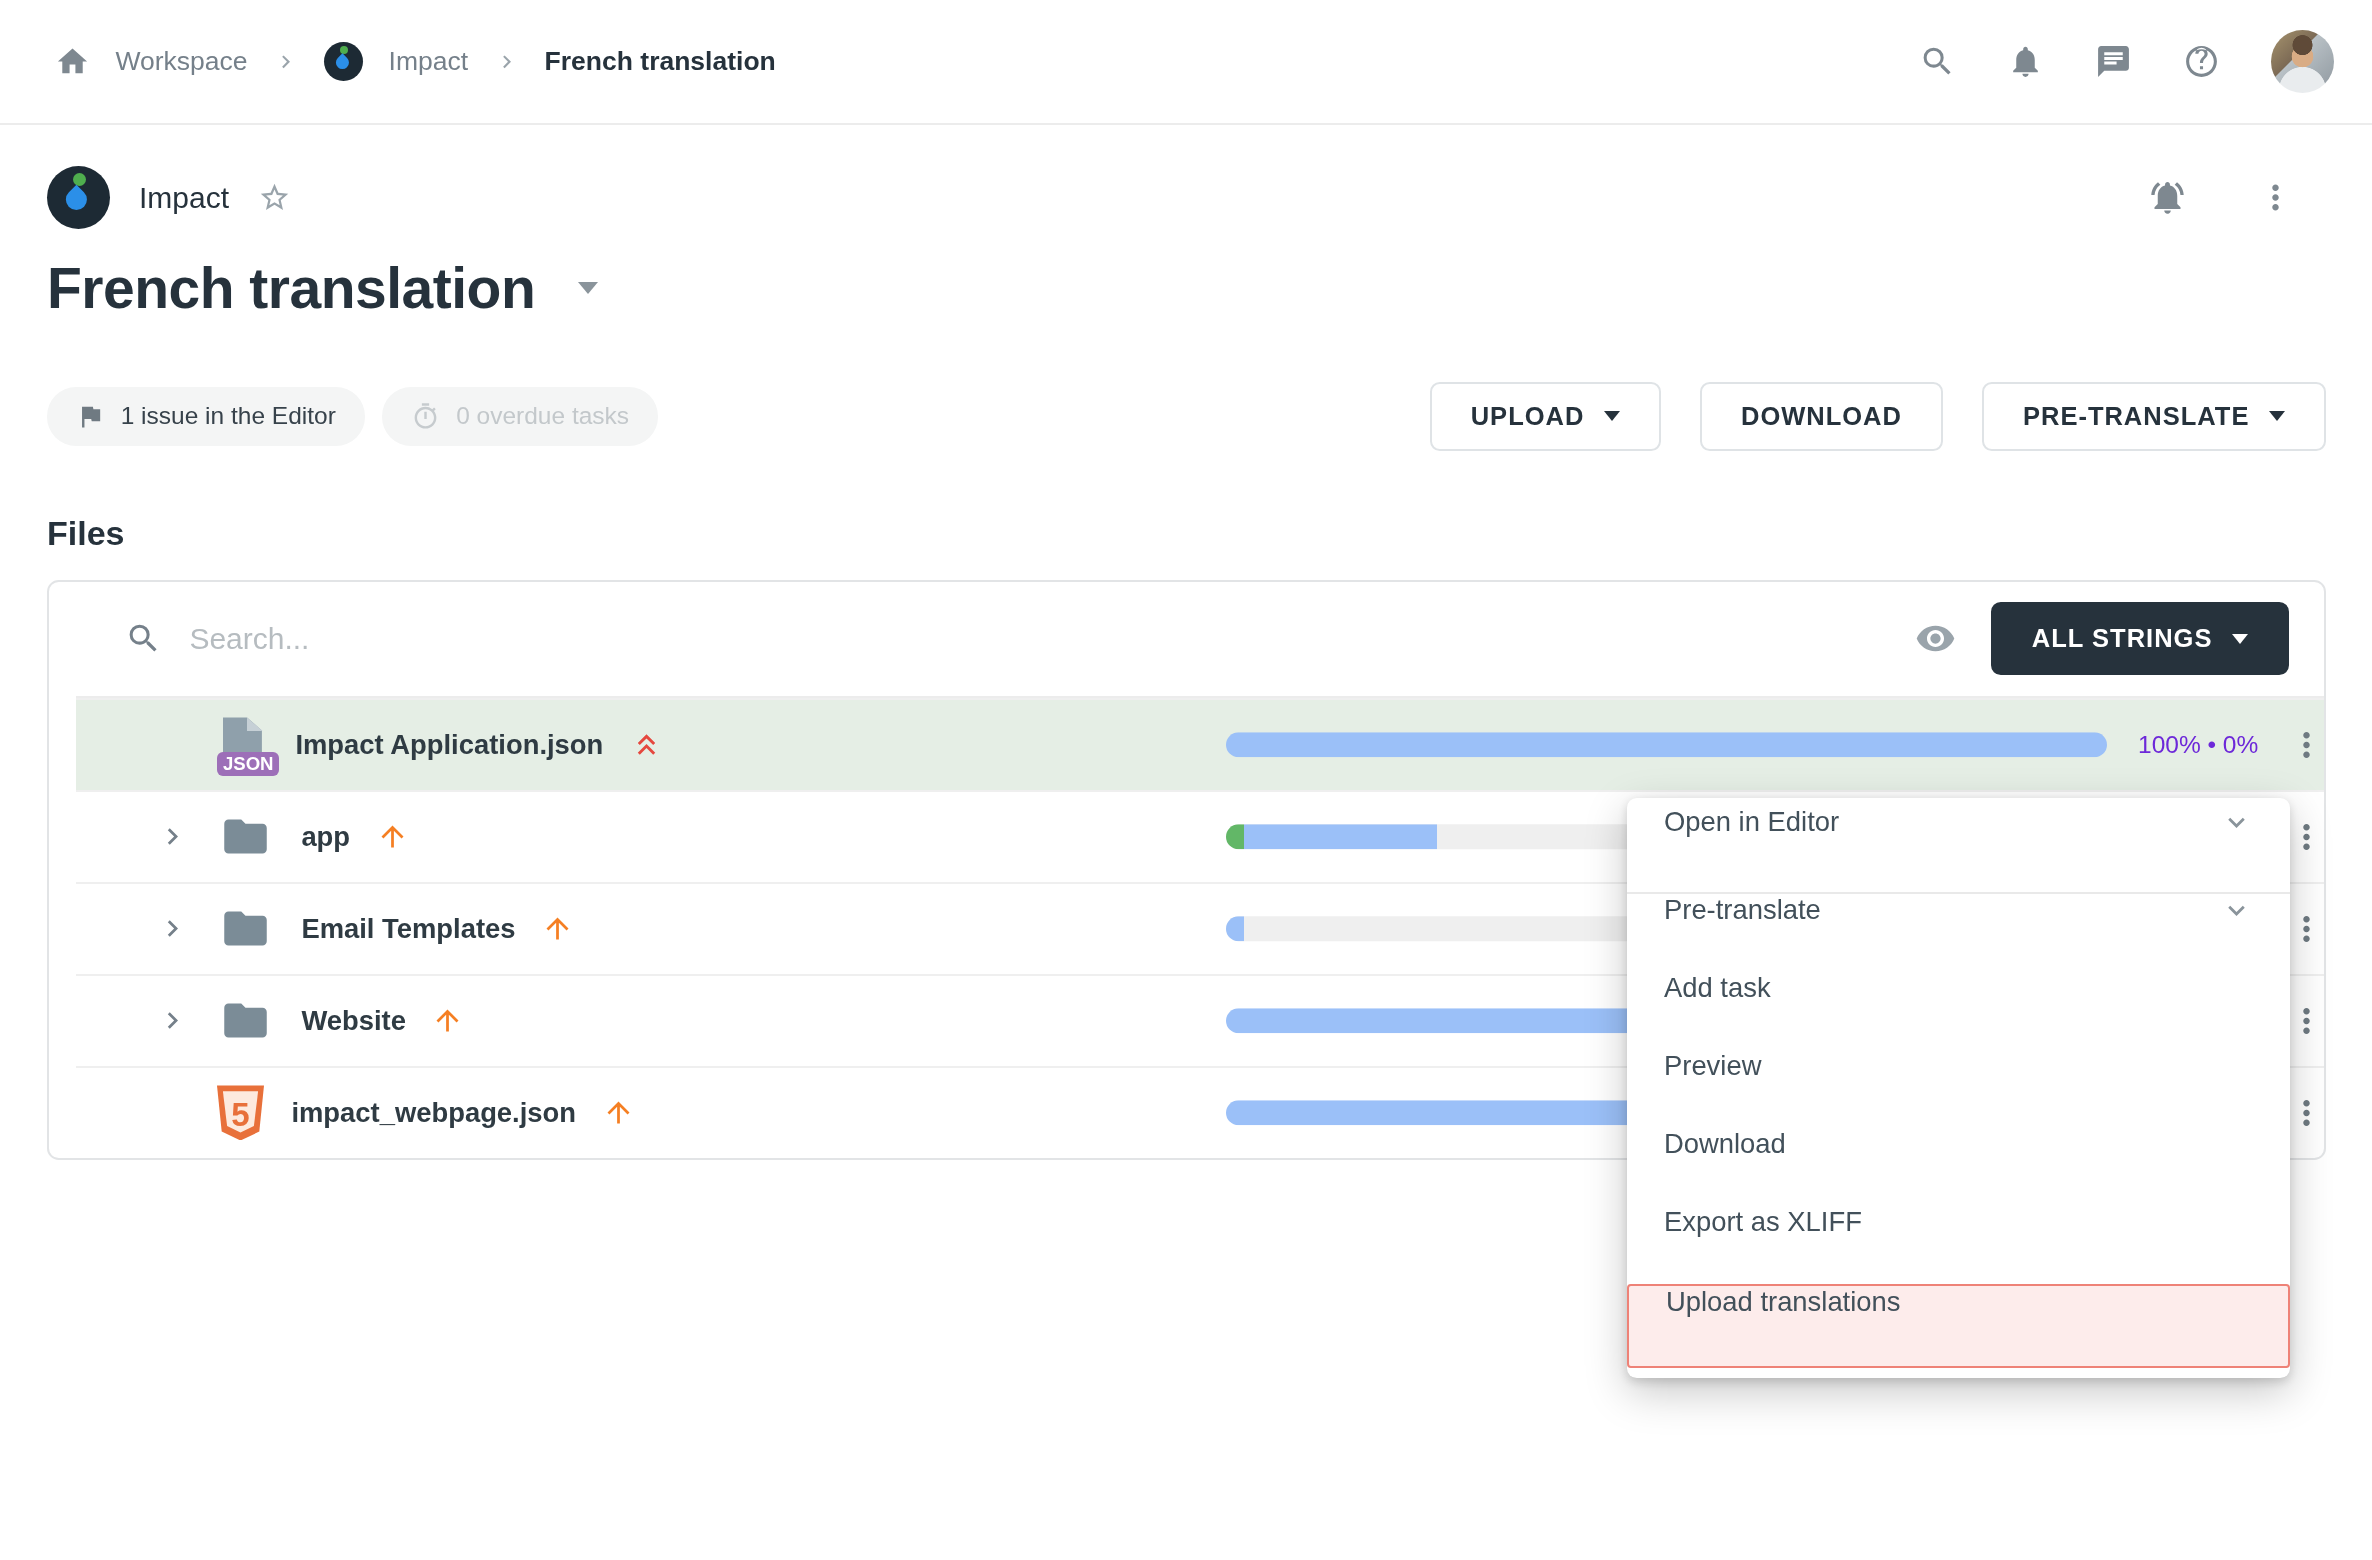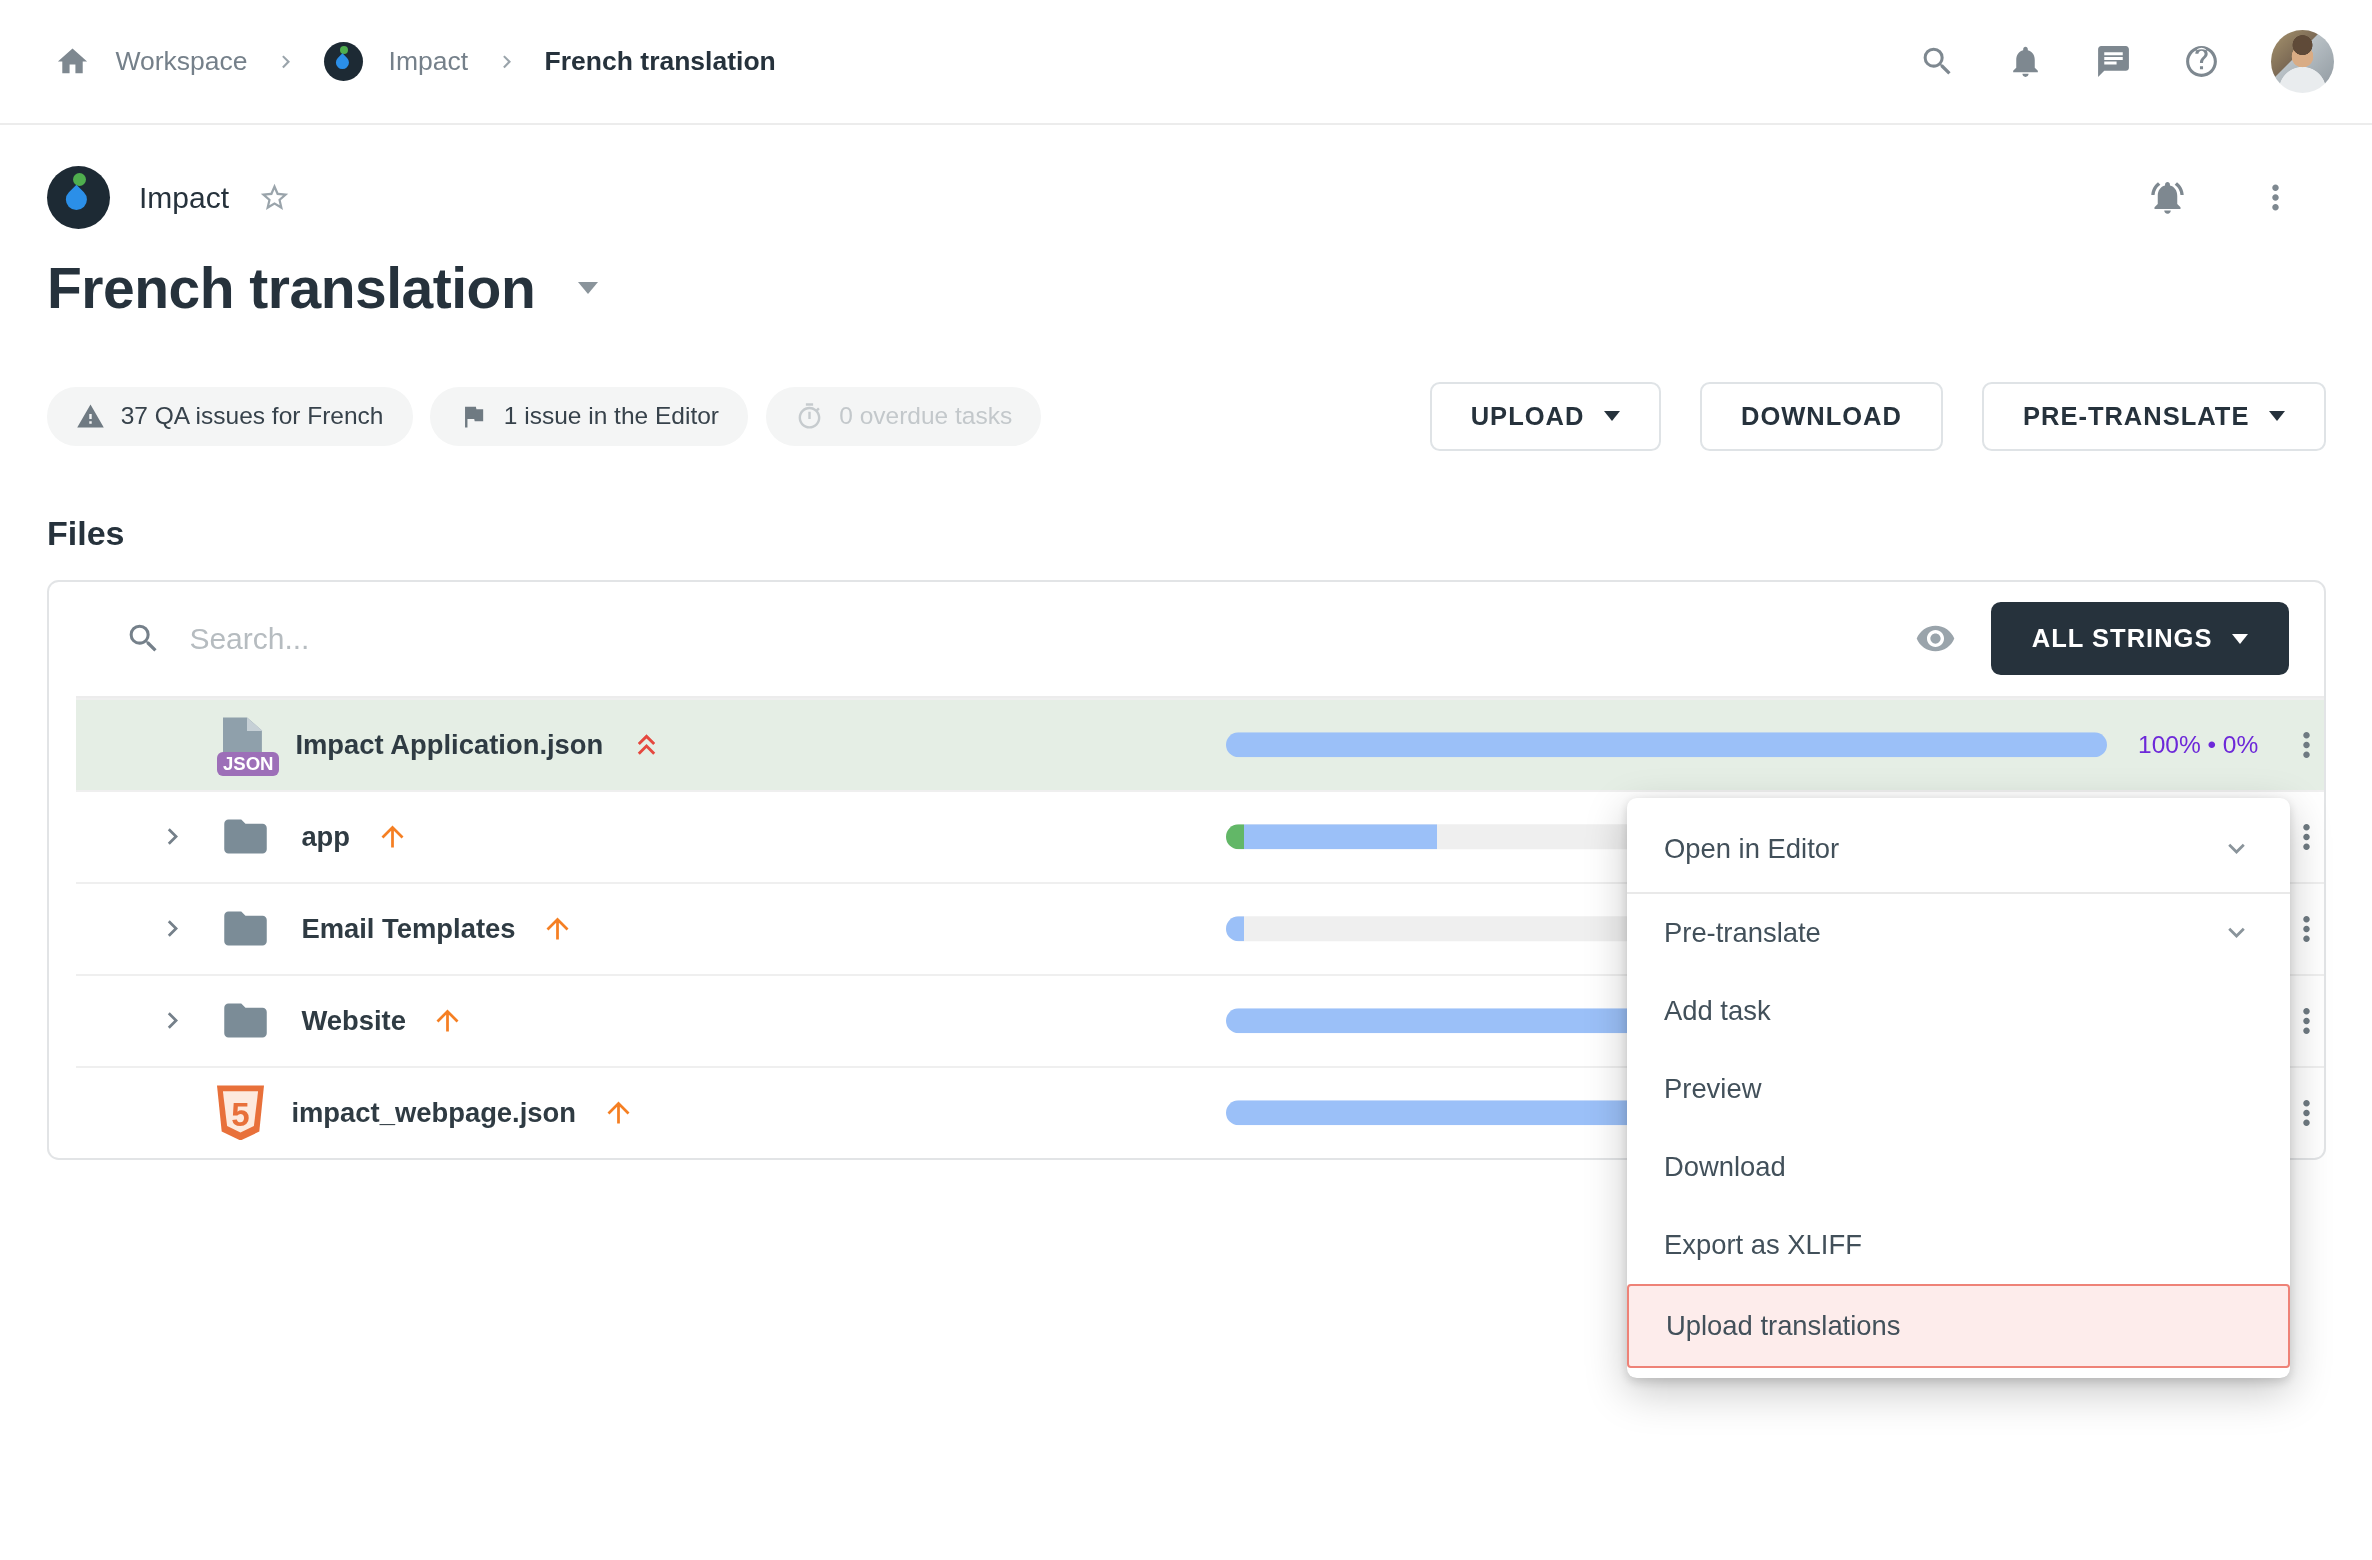--- a/index.html
+++ b/index.html
@@ -119,21 +119,21 @@
   .seg.blue { background:#9bc0f8; }
   .stats { position:absolute; left:2062px; top:50%; transform:translateY(-50%);
     font-size:24.5px; font-weight:400; color:#6d28d9; white-space:nowrap; }
   .kebab { position:absolute; left:2211px; top:50%; transform:translateY(-50%); cursor:pointer; }
   .kebab svg { width:39px; height:39px; fill:#6f7a82; }
 
   
   .menu { position:absolute; left:1627px; top:798px; width:663px; background:#fff;
     border-radius:9.8px; box-shadow:0 3.9px 9.8px rgba(0,0,0,.14), 0 13.7px 43px rgba(0,0,0,.22);
     padding:7.8px 0; z-index:20; }
-  .mi { height:78px; display:flex; align-items:center; justify-content:space-between;
+  .mi { height:78px; display:flex; justify-content:space-between;
     padding:0 37px; font-size:27.4px; color:#42505a; cursor:pointer; }
   .mi.first { height:86px; }
   .mi .mchev svg { width:33px; height:33px; fill:#8a949b; }
   .mdiv { height:2px; background:#e9e9e9; }
   .mi.danger { height:84px; background:#fdeceb; border:2.9px solid #ee8277; border-radius:3.9px;
     margin-bottom:2px; }
 </style>
 </head>
 <body>
 
@@ -218,28 +218,20 @@
     <h1 class="page-title">French translation</h1>
     <i class="tcaret"></i>
   </div>
 </section>
 
 <section class="toolbar">
   <div class="chips">
     <div class="chip">
       <span class="icon">
         <svg viewBox="0 0 24 24">
-            <path d="M1 21h22L12 2 1 21zm12-3h-2v-2h2v2zm0-4h-2v-4h2v4z"></path>
-          </svg>
-      </span>
-      <span>37 QA issues for French</span>
-    </div>
-    <div class="chip">
-      <span class="icon">
-        <svg viewBox="0 0 24 24">
             <path d="M14.4 6 14 4H5v17h2v-7h5.6l.4 2h7V6z"></path>
           </svg>
       </span>
       <span>1 issue in the Editor</span>
     </div>
     <div class="chip muted">
       <span class="icon">
         <svg viewBox="0 0 24 24">
             <path d="M15 1H9v2h6V1zm-4 13h2V8h-2v6zm8.03-6.61 1.42-1.42c-.43-.51-.9-.99-1.41-1.41l-1.42 1.42A8.96 8.96 0 0 0 12 4c-4.97 0-9 4.03-9 9s4.02 9 9 9 9-4.03 9-9c0-2.12-.74-4.07-1.97-5.61zM12 20c-3.87 0-7-3.13-7-7s3.13-7 7-7 7 3.13 7 7-3.13 7-7 7z"></path>
           </svg>

